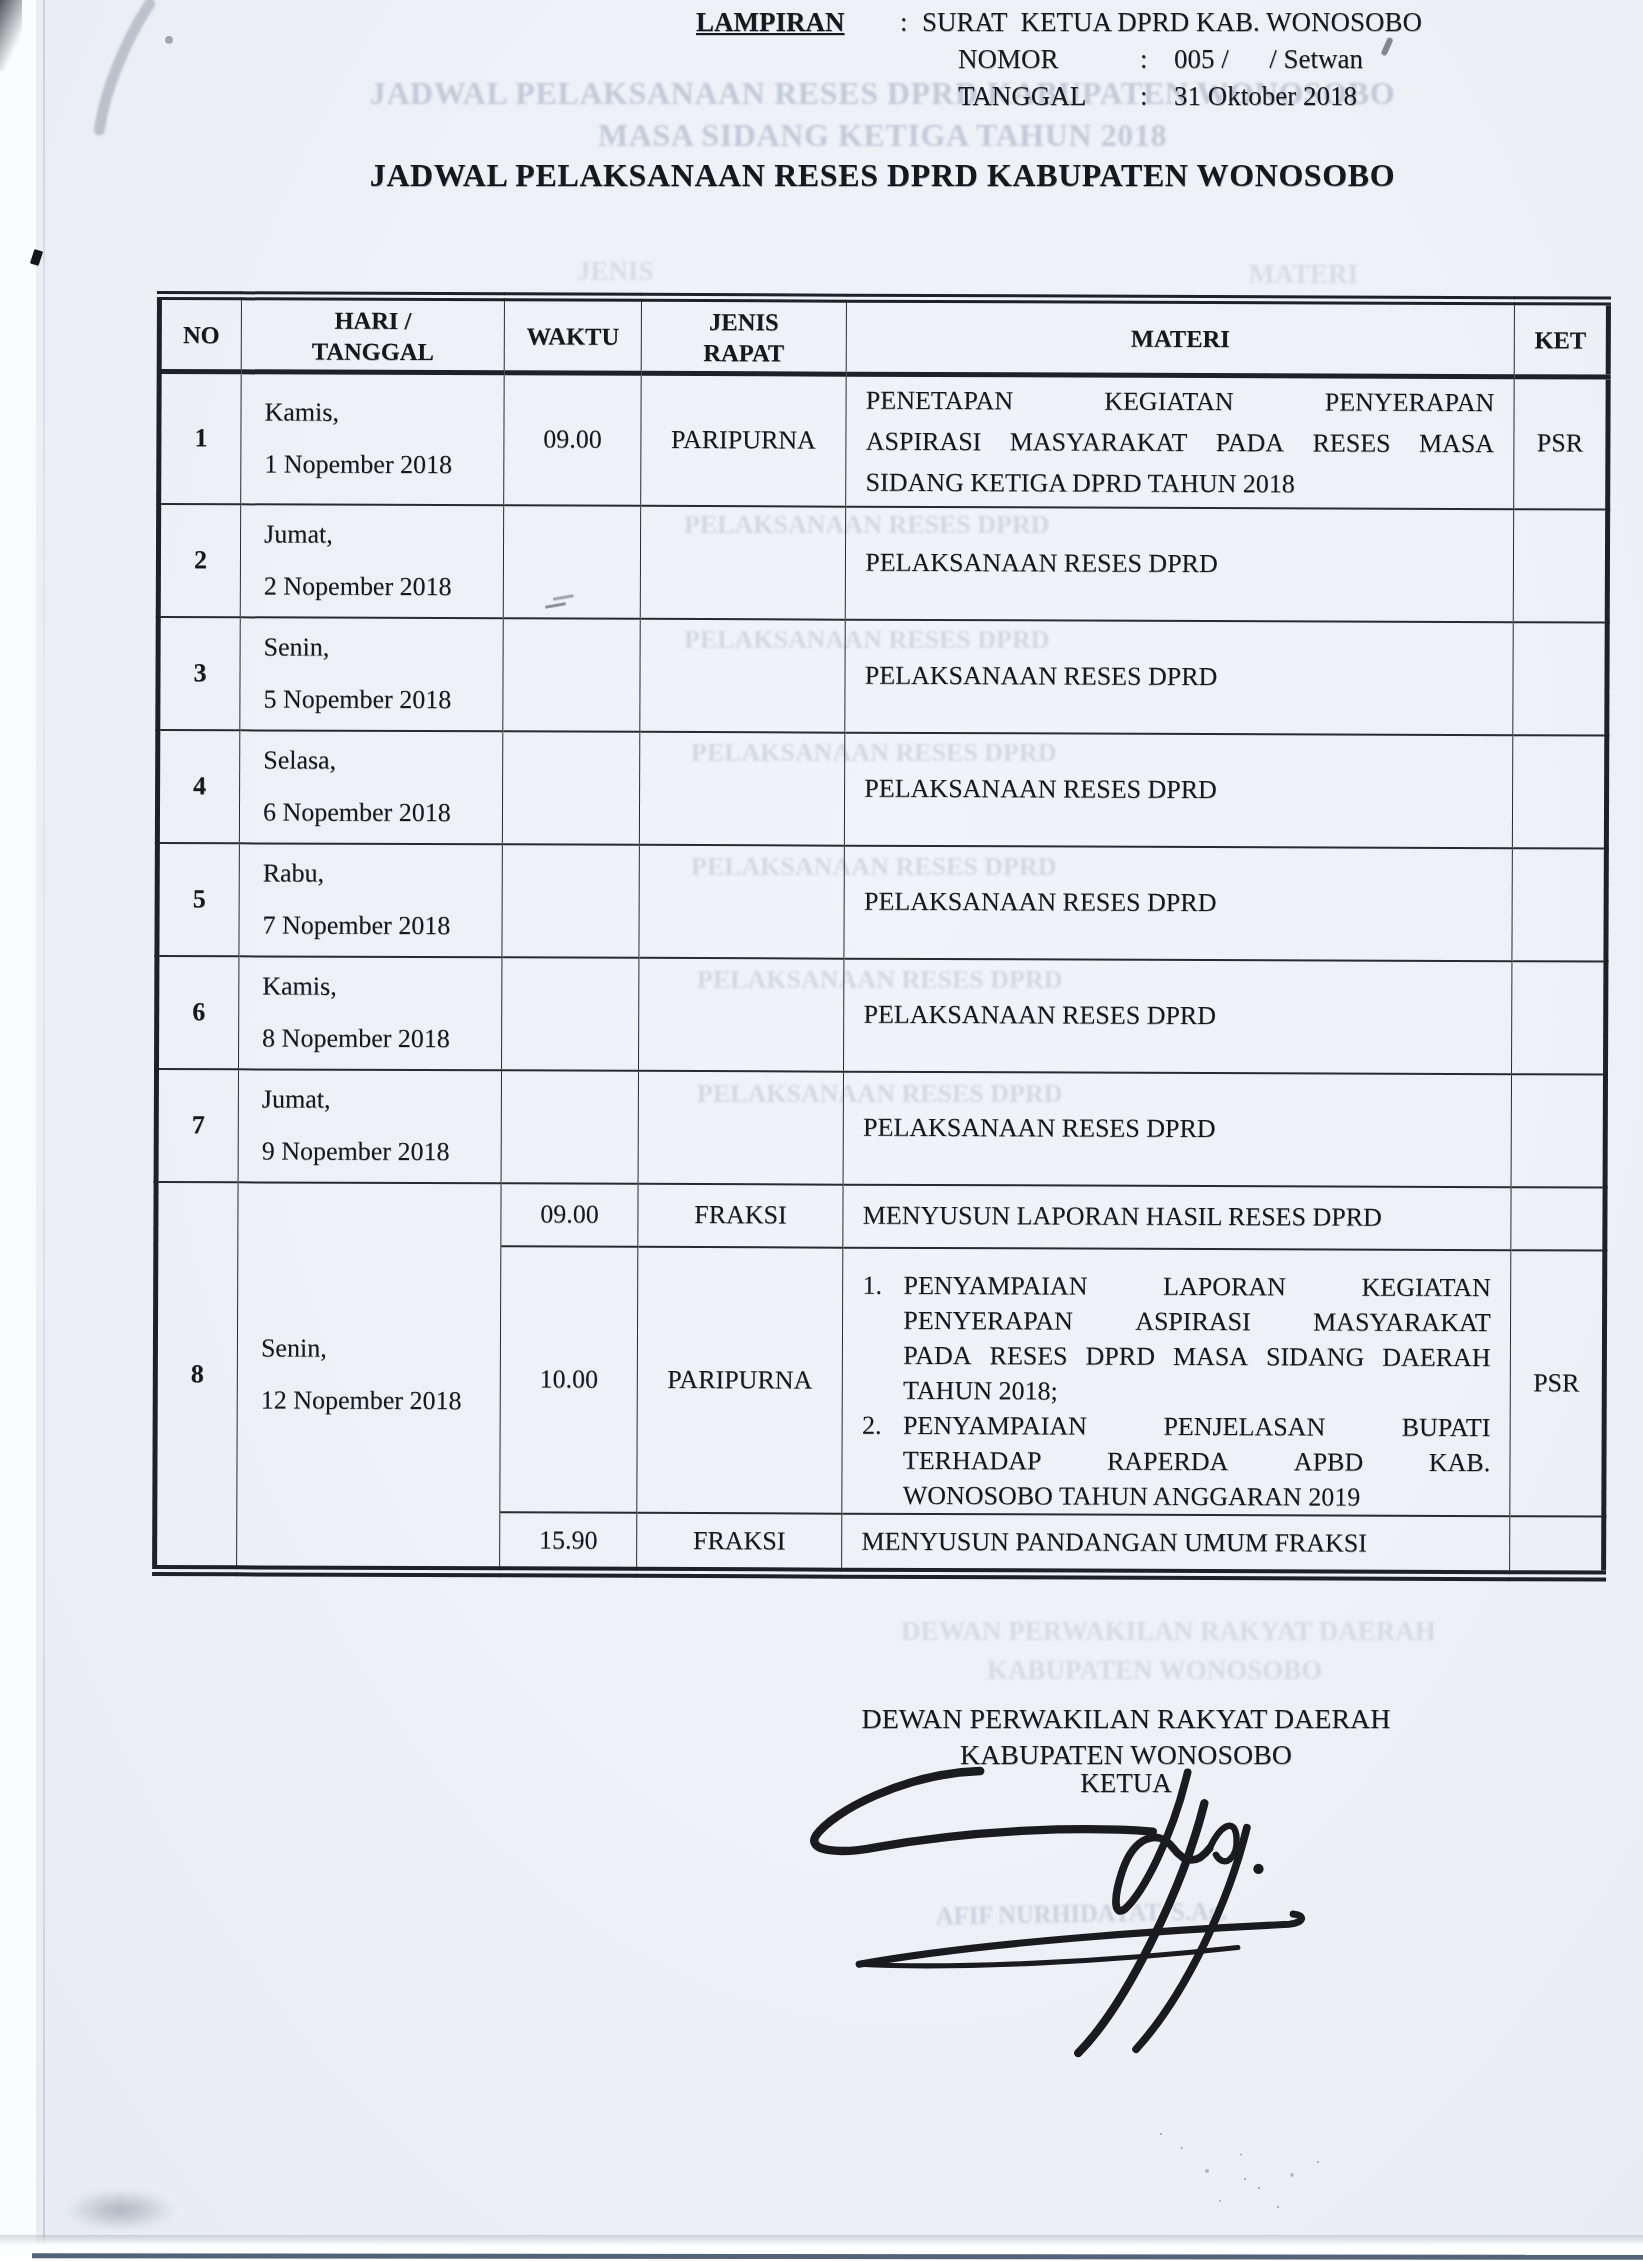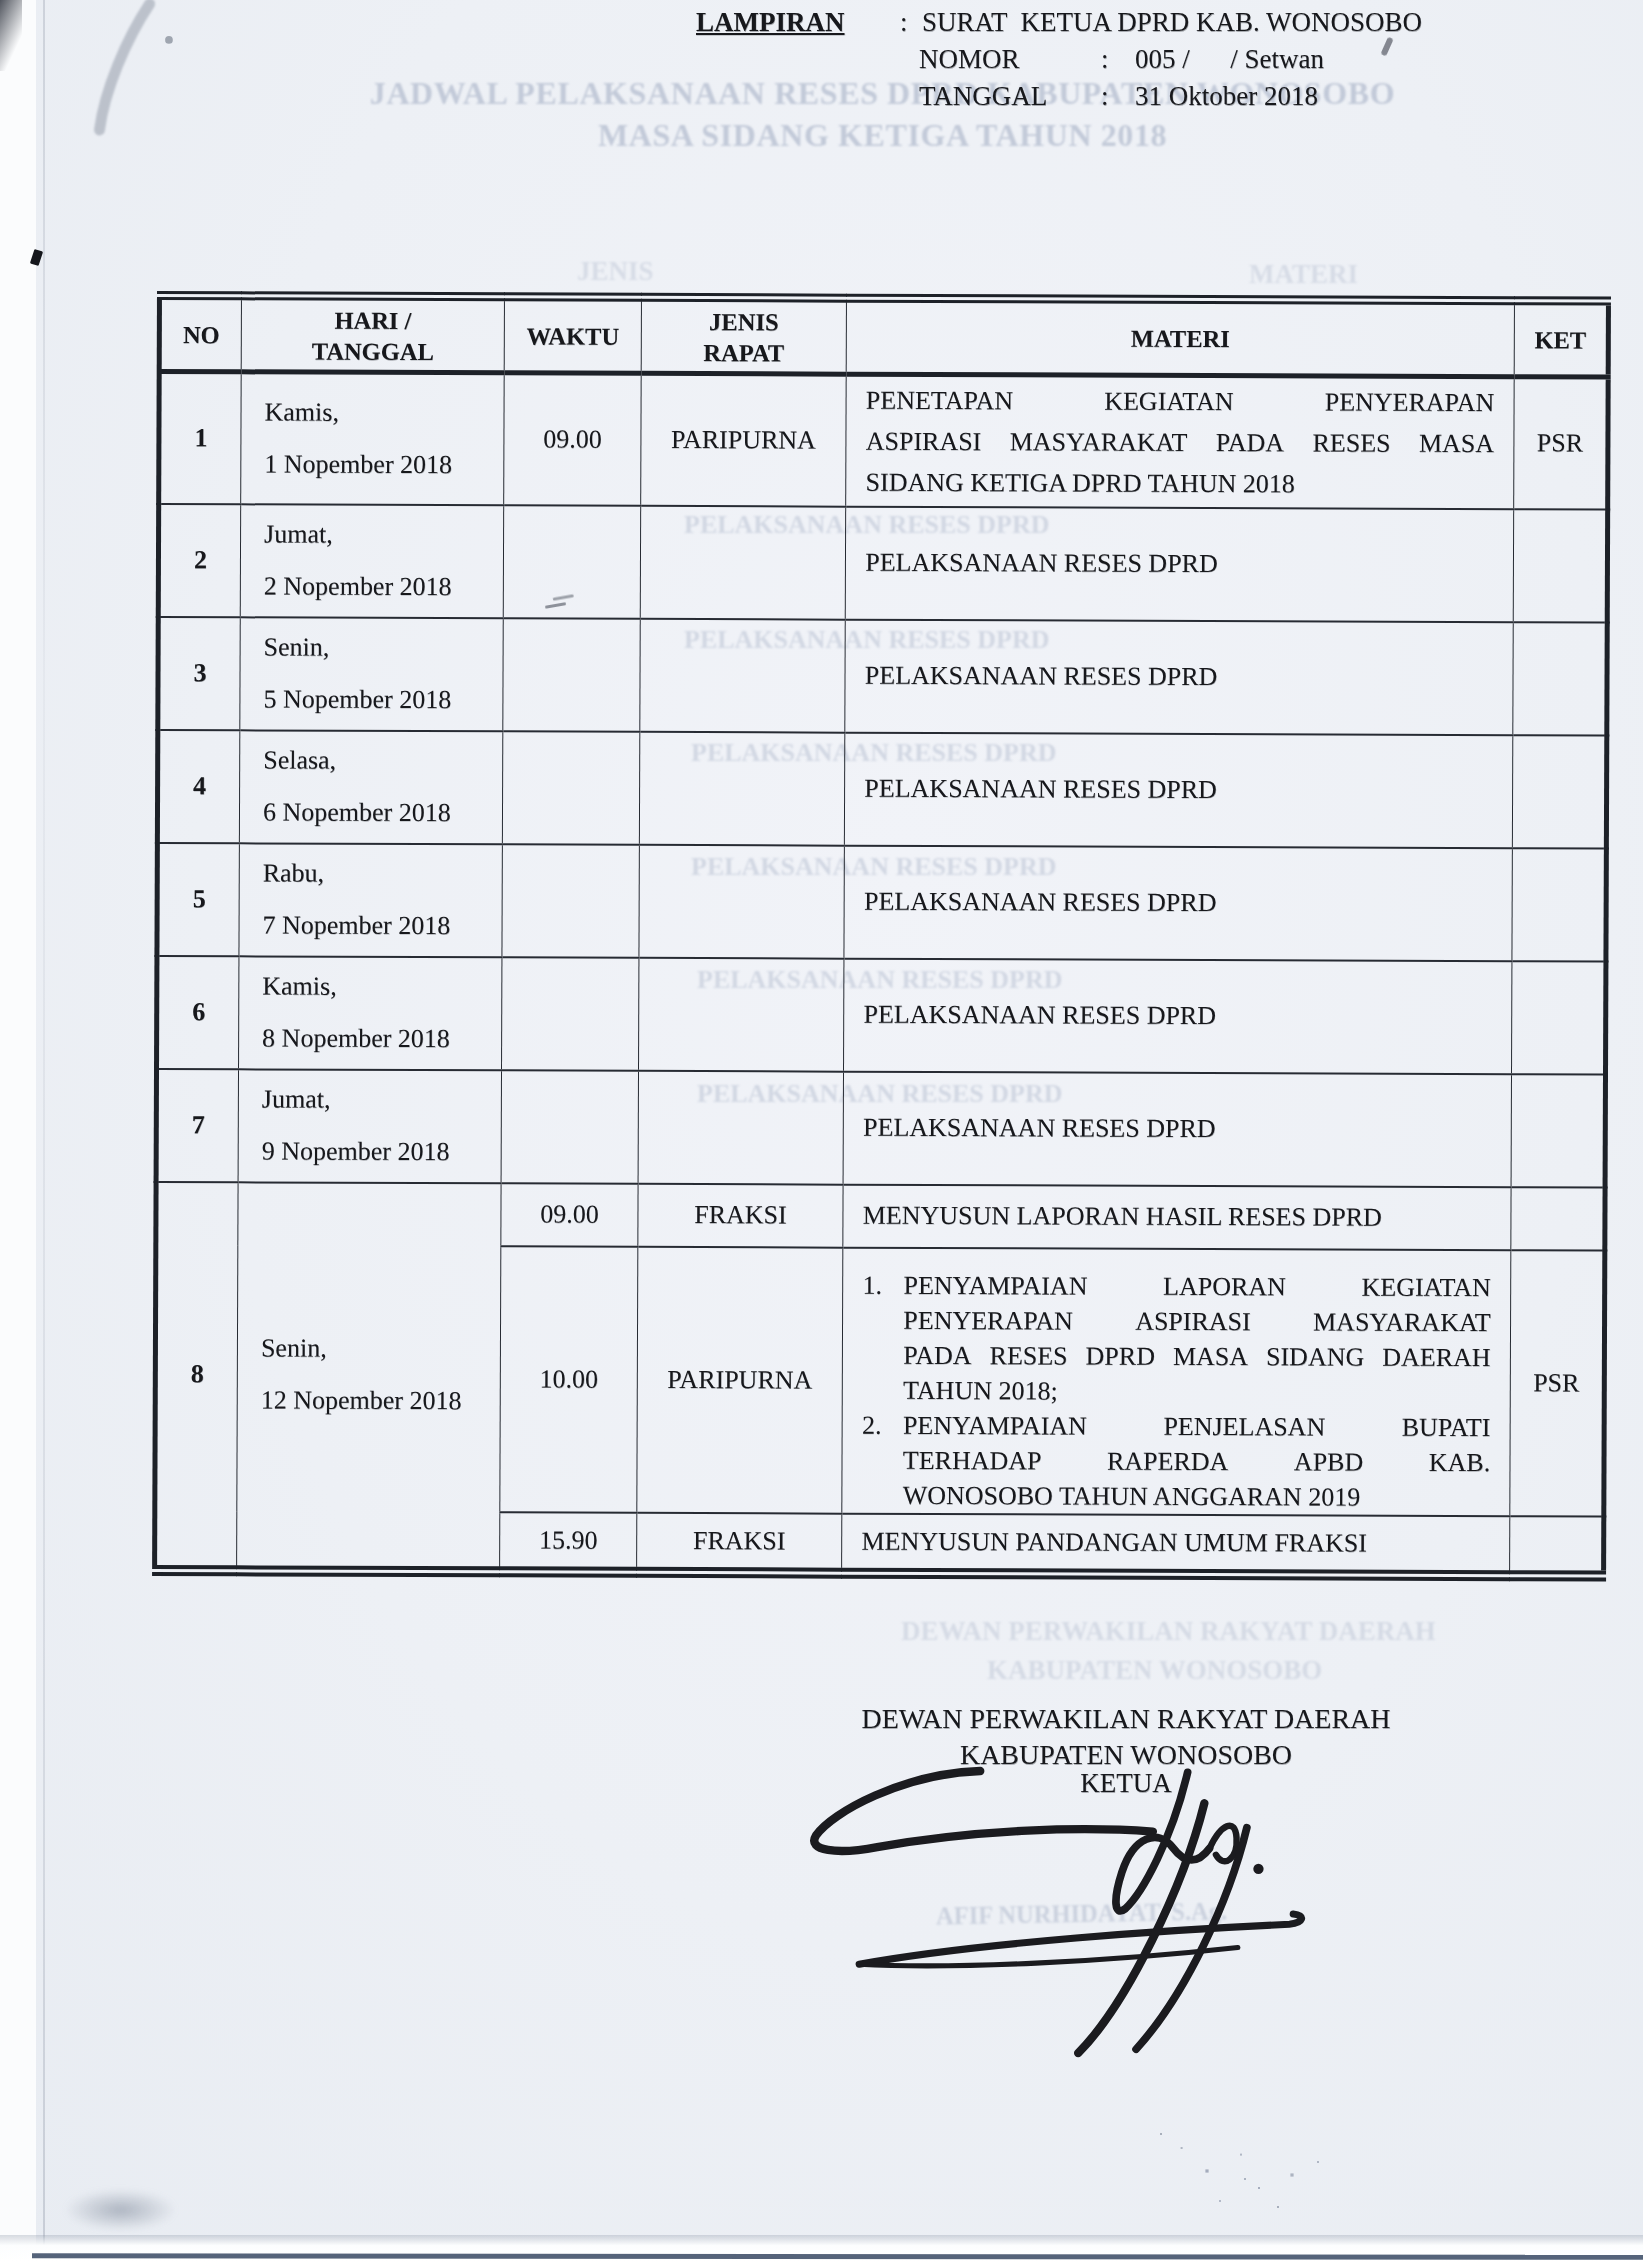--- a/index.html
+++ b/index.html
@@ -42,21 +42,21 @@
   .ghost-hdr{font-size:27px;opacity:.4;} .gh1{left:577px;top:256px;} .gh2{left:1249px;top:259px;}
   .ghost-sig{font-size:27px;opacity:.42;} .gs1{left:901px;top:1616px;} .gs2{left:987px;top:1655px;}
   .ghost-name{left:936px;top:1900px;font-size:24.5px;opacity:.6;transform:rotate(-1deg);z-index:2;}
   
   .letterhead{left:696px;top:3.9px;font-size:27px;line-height:37px;z-index:3;}
   .lh-row{display:flex;}
   .lh-row .lbl{font-weight:bold;}
   .lh-1 .lbl{width:204px;font-weight:bold;text-decoration:underline;}
   .lh-1 .colon{width:22px;}
   .lh-2,.lh-3{margin-left:223px;}
-  .lh-2 .lbl,.lh-3 .lbl{width:182px;font-weight:normal;}
+  .lh-2 .lbl,.lh-3 .lbl{width:182px;font-weight:normal;margin-left:39px;}
   .lh-2 .colon,.lh-3 .colon{width:34px;}
   .lh-val{white-space:pre;}
   
   .doc-title{left:158px;top:155px;width:1449px;text-align:center;font-weight:bold;
     font-size:32px;line-height:41px;letter-spacing:0.6px;z-index:3;}
   
   .tablewrap{left:157px;top:291px;z-index:2;transform:rotate(.22deg);transform-origin:0 0;}
   table.sched{border-collapse:collapse;table-layout:fixed;width:1450px;
     border:5.8px solid #1d2128;border-top:9px double #1d2128;border-bottom:11px double #1d2128;}
   .sched th,.sched td{border:1.9px solid #272b33;vertical-align:middle;}
@@ -115,20 +115,21 @@
       <span class="lh-val">005 /&nbsp;&nbsp;&nbsp;&nbsp;&nbsp;&nbsp;/ Setwan</span>
     </div>
     <div class="lh-row lh-3">
       <span class="lbl">TANGGAL</span>
       <span class="colon">:</span>
       <span class="lh-val">31 Oktober 2018</span>
     </div>
   </div>
 
   <div class="abs doc-title">
+    <div>JADWAL PELAKSANAAN RESES DPRD KABUPATEN WONOSOBO</div>
   </div>
 
   <div class="abs tablewrap">
     <table class="sched">
       <colgroup>
         <col style="width:82px">
           <col style="width:263px">
           <col style="width:137px">
         <col style="width:205px">
           <col style="width:668px">

